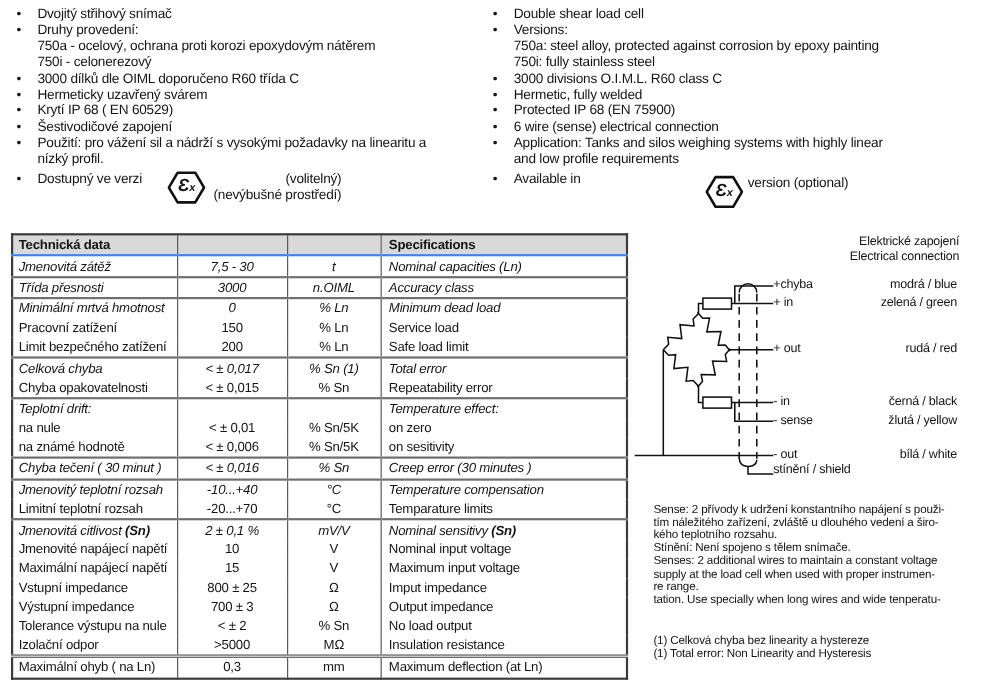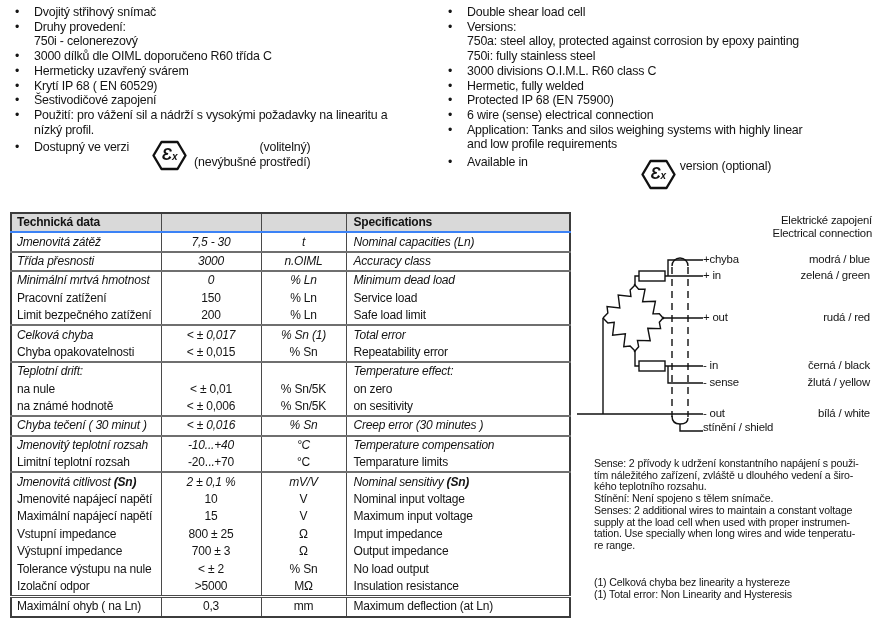--- a/index.html
+++ b/index.html
@@ -75,20 +75,24 @@
         <div class="bl-line">
           <span class="bl-bullet">•</span>
           <span class="bl-text">Dvojitý střihový snímač</span>
         </div>
 
         <div class="bl-line">
           <span class="bl-bullet">•</span>
           <span class="bl-text">Druhy provedení:</span>
         </div>
 
+        <div class="bl-line">
+          <span class="bl-bullet"></span>
+          <span class="bl-text">750a - ocelový, ochrana proti korozi epoxydovým nátěrem</span>
+        </div>
 
         <div class="bl-line">
           <span class="bl-bullet"></span>
           <span class="bl-text">750i  - celonerezový</span>
         </div>
 
         <div class="bl-line">
           <span class="bl-bullet">•</span>
           <span class="bl-text">3000 dílků dle OIML doporučeno R60 třída C</span>
         </div>
@@ -424,22 +428,22 @@
     </div>
 
   <div class="conn-notes">
 
   <div>Sense: 2 přívody k udržení konstantního napájení  s použi-</div>
       <div>tím náležitého zařízení,  zvláště u dlouhého vedení a širo-</div>
       <div>kého teplotního rozsahu.</div>
       <div>Stínění: Není spojeno s tělem snímače.</div>
       <div>Senses: 2 additional wires to maintain a constant voltage</div>
       <div>supply at the load cell when used with proper instrumen-</div>
+      <div>re range.</div>
       <div>tation. Use specially when long wires and wide  tenperatu-</div>
-      <div>re range.</div>
     </div>
 
   <div class="footnotes">
 
   <div>(1) Celková chyba bez linearity a hystereze</div>
       <div>(1) Total error: Non Linearity and Hysteresis</div>
     </div>
 
 </div>
 

